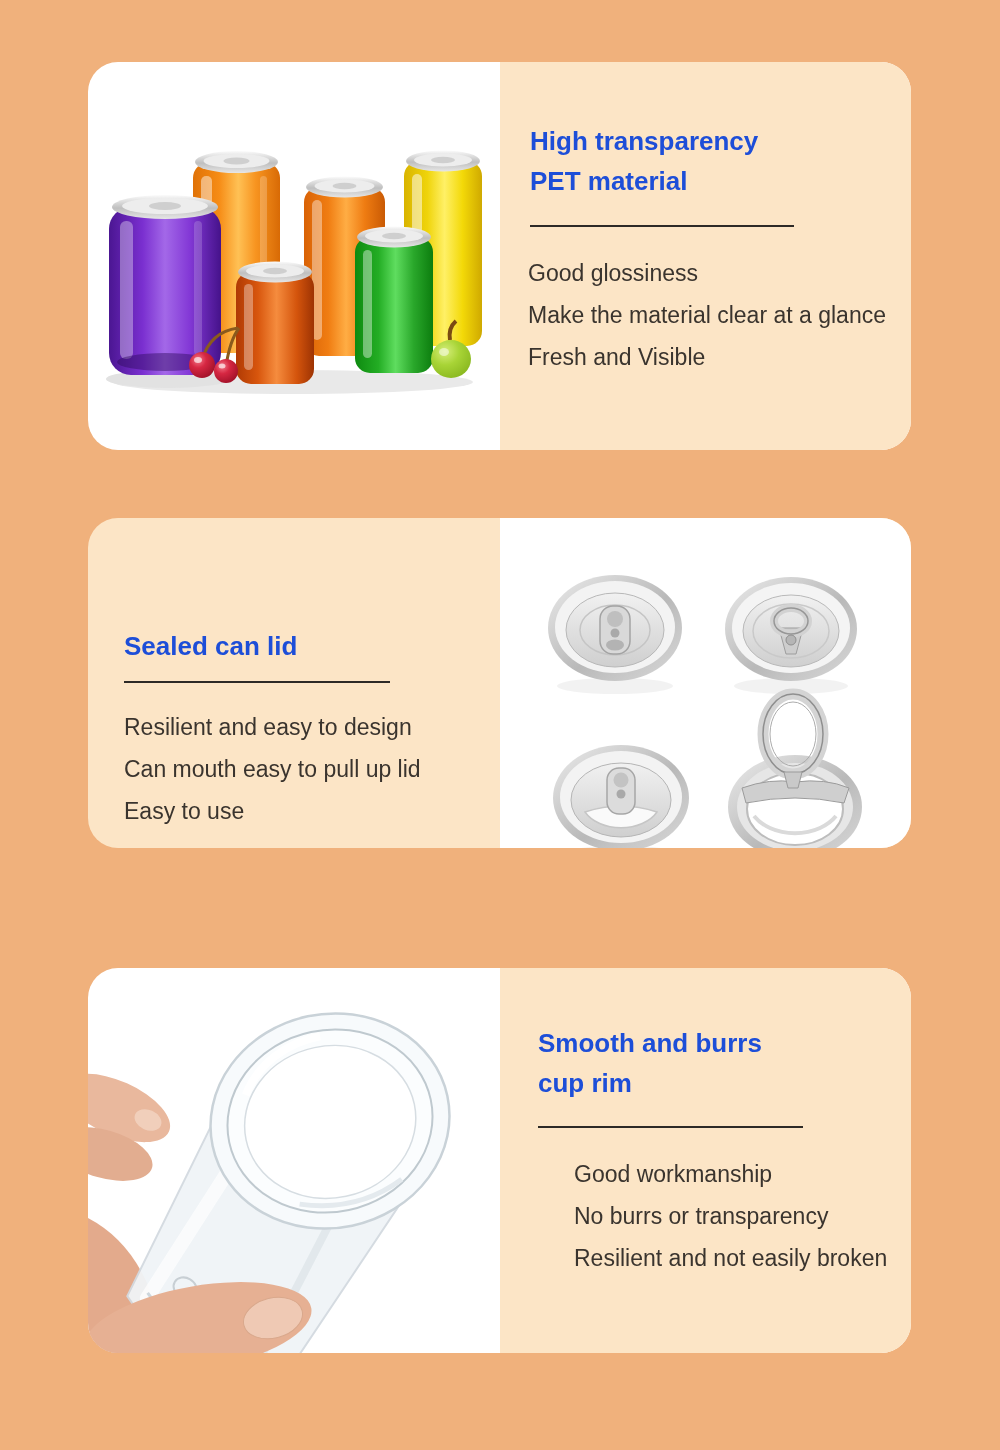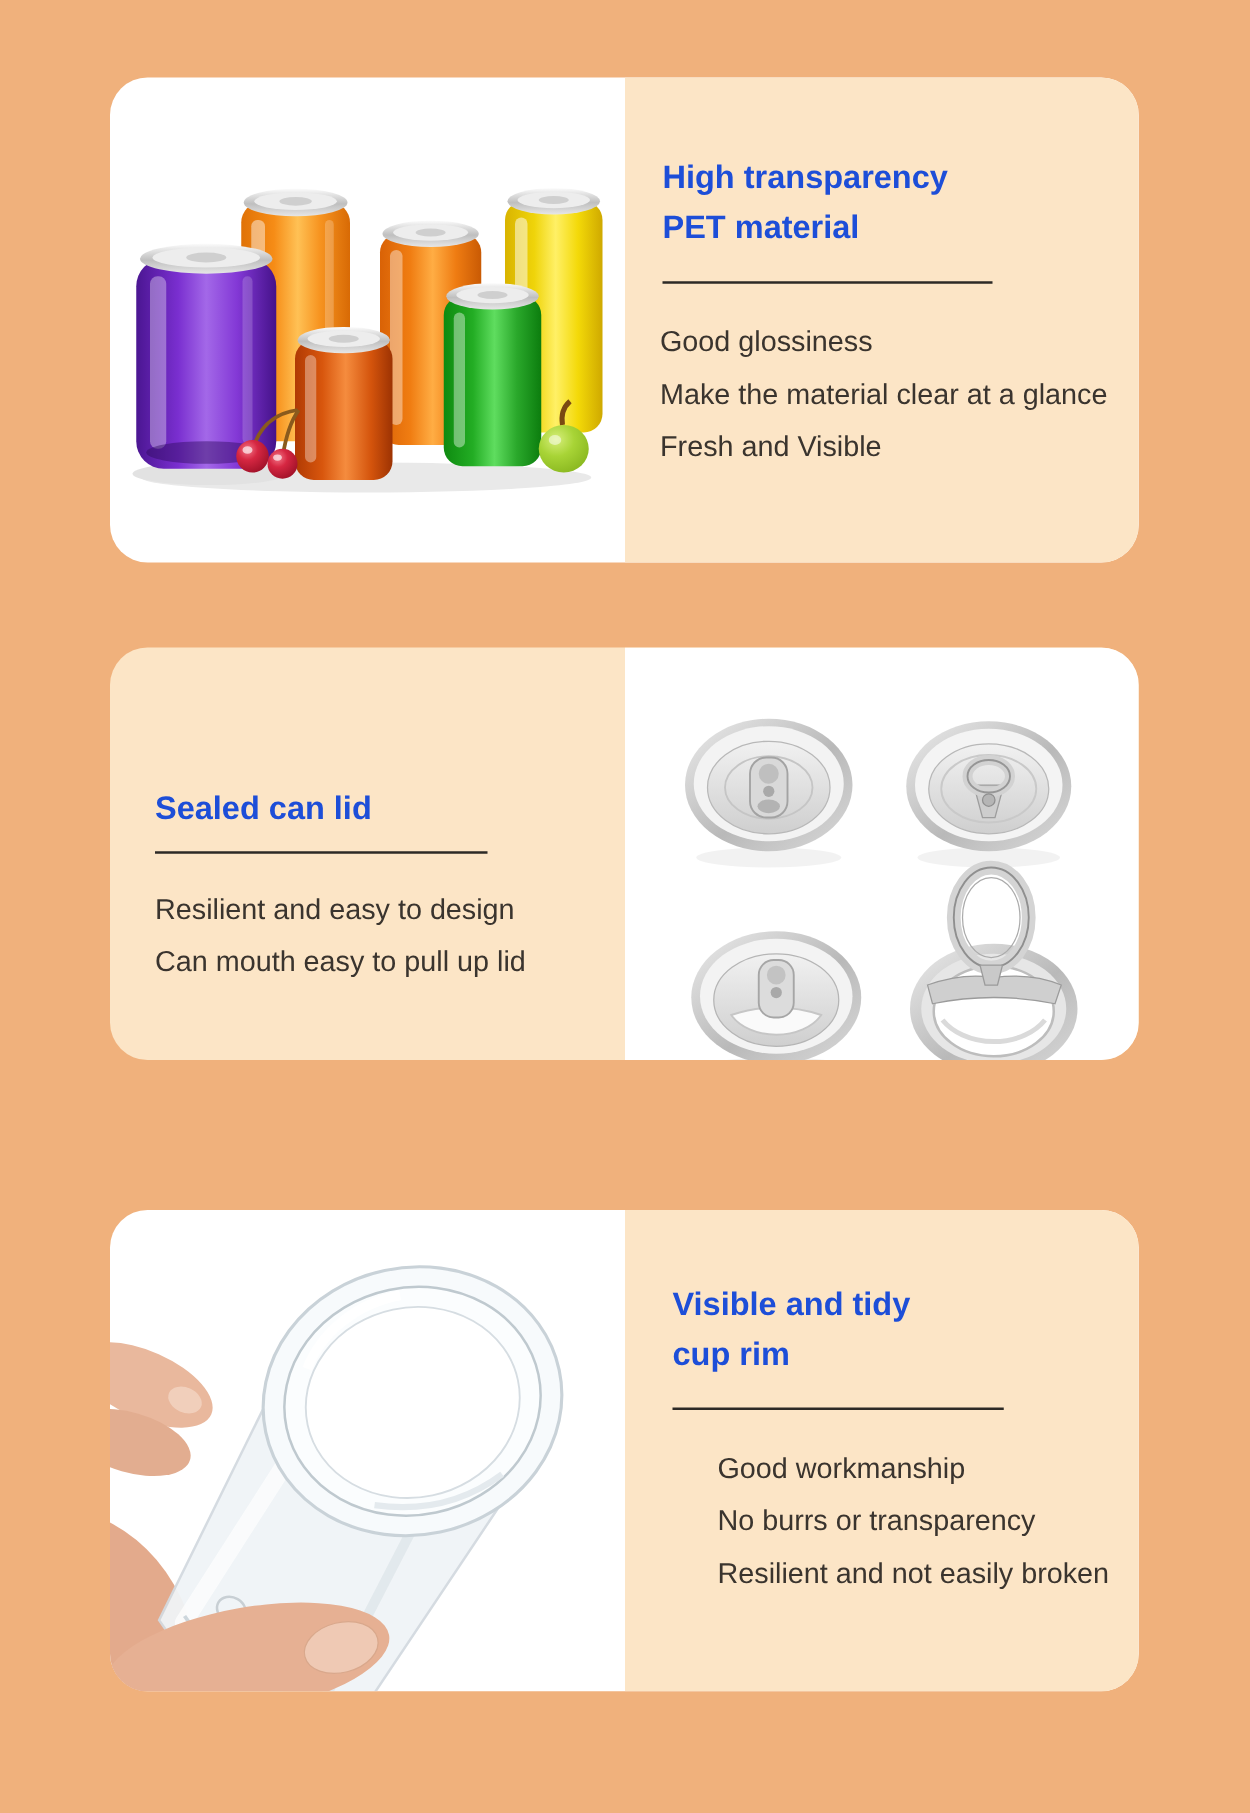--- a/index.html
+++ b/index.html
@@ -249,20 +249,21 @@
       </g>
     </svg>
 
     <div class="title">
       <div>Sealed can lid</div>
     </div>
     <div class="divider"></div>
     <div class="bullets">
       <div>Resilient and easy to design</div>
       <div>Can mouth easy to pull up lid</div>
+      <div>Easy to use</div>
     </div>
   </section>
 
   <section class="card" id="card3">
     <div class="panel"></div>
 
     <svg class="art" viewBox="0 0 412 385" aria-hidden="true">
 
       <ellipse cx="28" cy="140" rx="58" ry="27" transform="rotate(24 28 140)" fill="#e9b89d"></ellipse>
       <ellipse cx="16" cy="186" rx="50" ry="24" transform="rotate(16 16 186)" fill="#e2ad90"></ellipse>
@@ -283,21 +284,21 @@
         <ellipse cx="242" cy="154" rx="86" ry="76" fill="#ffffff" stroke="#d6dde2" stroke-width="1.5"></ellipse>
         <path d="M165 110 A 95 85 0 0 1 250 68" stroke="#ffffff" stroke-width="8" fill="none" opacity=".9"></path>
         <path d="M300 225 Q250 248 195 228" stroke="#e4eaee" stroke-width="5" fill="none"></path>
       </g>
 
       <ellipse cx="110" cy="360" rx="115" ry="42" transform="rotate(-10 110 360)" fill="#e6b093"></ellipse>
       <ellipse cx="185" cy="350" rx="30" ry="20" transform="rotate(-14 185 350)" fill="#efc9b4" stroke="#d9a88c" stroke-width="1"></ellipse>
     </svg>
 
     <div class="title">
-      <div>Visible and tidy</div>
+      <div>Smooth and burrs</div>
       <div>cup rim</div>
     </div>
     <div class="divider"></div>
     <div class="bullets">
       <div>Good workmanship</div>
       <div>No burrs or transparency</div>
       <div>Resilient and not easily broken</div>
     </div>
   </section>
 

